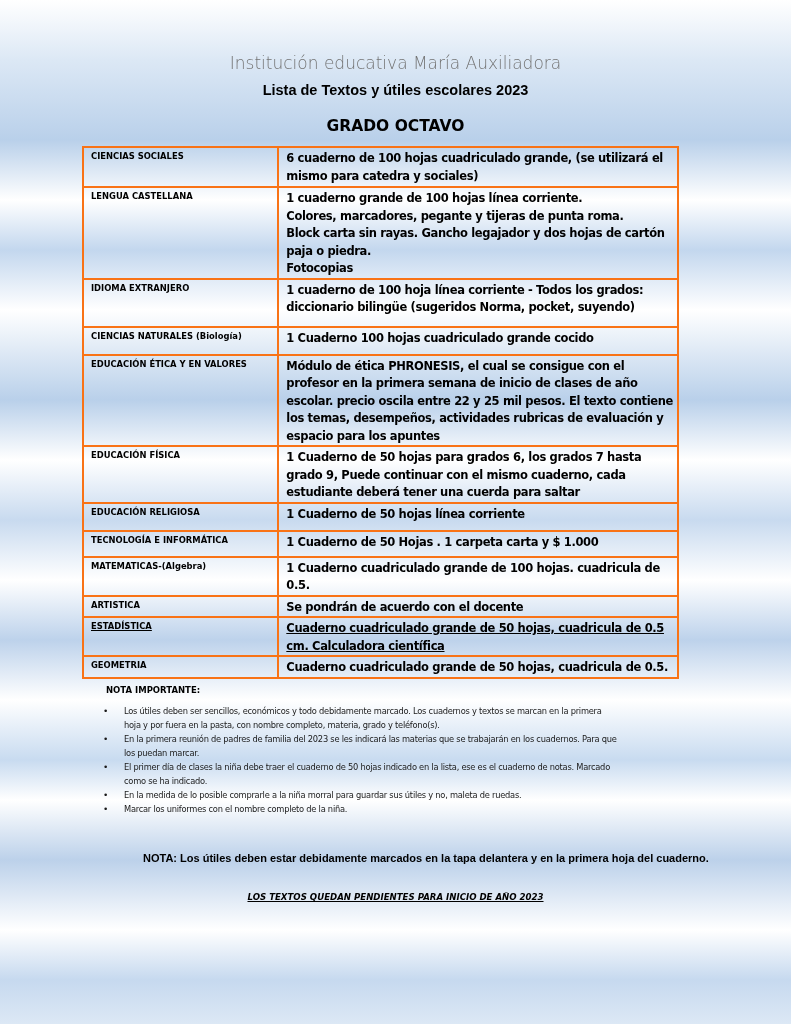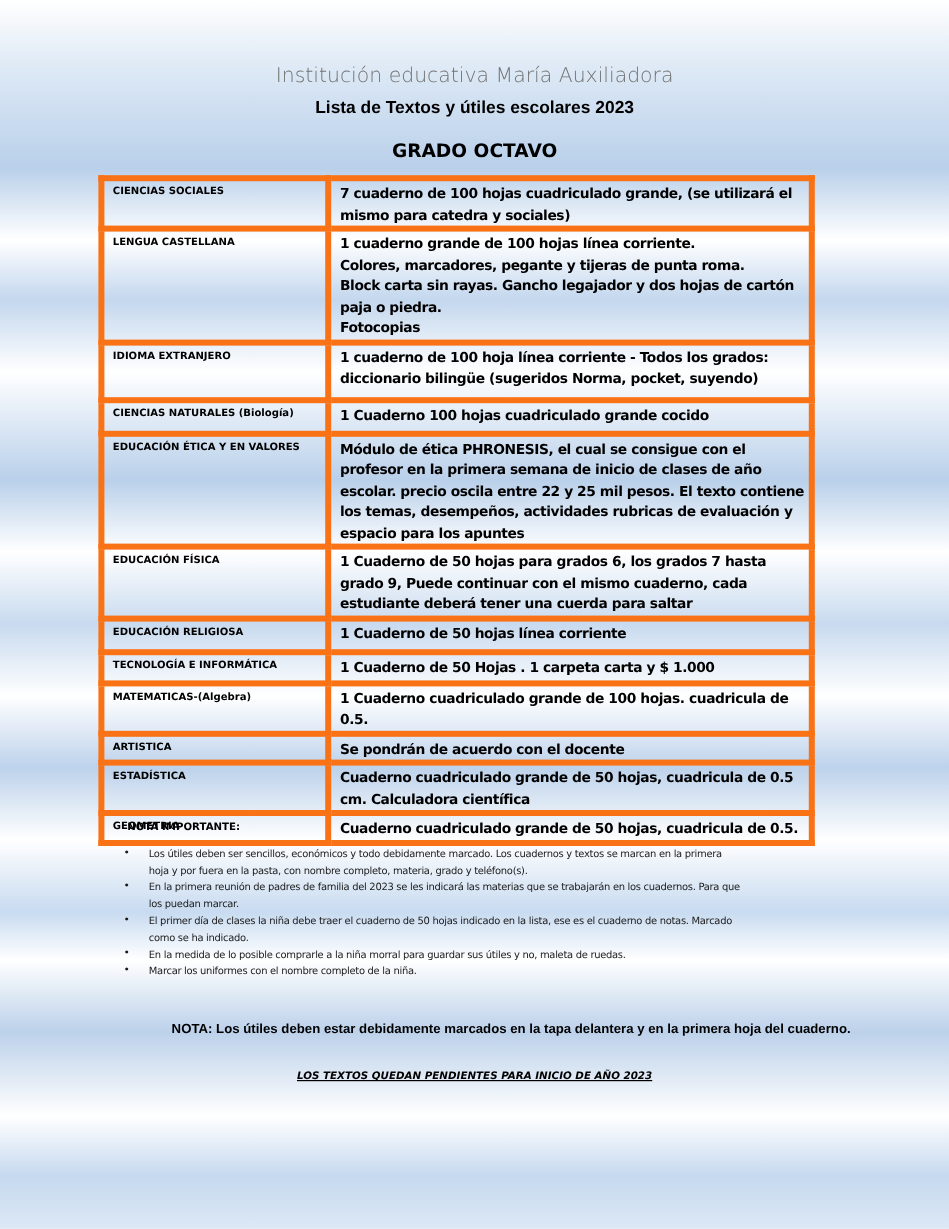--- a/index.html
+++ b/index.html
@@ -24,21 +24,21 @@
   }
   .title3 {
     position: absolute; top: 117px; left: 0; width: 100%; text-align: center;
     font-family: "DejaVu Sans", sans-serif; font-size: 15.5px; font-weight: bold; color: #000;
   }
   table.list {
     position: absolute; top: 146px; left: 82px; width: 597px;
     border-collapse: collapse;
   }
   table.list td {
-    border: 5px solid #f97316; vertical-align: top; padding: 0;
+    border: 2px solid #f97316; vertical-align: top; padding: 0;
   }
   td.subj {
     width: 202px; padding: 3px 0 0 7px !important;
     font-family: "DejaVu Sans", sans-serif; font-size: 8.4px; font-weight: bold; color: #000;
   }
   td.items {
     padding: 2px 4px 0 7px !important;
     font-family: "DejaVu Sans", sans-serif; font-size: 11.5px; font-weight: bold;
     line-height: 17.5px; color: #000; letter-spacing: -0.35px;
   }
@@ -75,21 +75,21 @@
 
 <div class="title1">Institución educativa María Auxiliadora</div>
 <div class="title2">Lista de Textos y útiles escolares 2023</div>
 <div class="title3">GRADO OCTAVO</div>
 
 <table class="list">
   <tbody id="supplies-body">
       <tr style="height: 40px;">
         <td class="subj">CIENCIAS SOCIALES</td>
         <td class="items">
-          <div>7 cuaderno de 100 hojas cuadriculado grande, (se utilizará el</div>
+          <div>6 cuaderno de 100 hojas cuadriculado grande, (se utilizará el</div>
           <div>mismo para catedra y sociales)</div>
         </td>
       </tr>
       <tr style="height: 90px;">
         <td class="subj">LENGUA CASTELLANA</td>
         <td class="items">
           <div>1 cuaderno grande de 100 hojas línea corriente.</div>
           <div>Colores, marcadores, pegante y tijeras de punta roma.</div>
           <div>Block carta sin rayas. Gancho legajador y dos hojas de cartón</div>
           <div>paja o piedra.</div>
@@ -145,21 +145,21 @@
           <div>1 Cuaderno cuadriculado grande de 100 hojas. cuadricula de</div>
           <div>0.5.</div>
         </td>
       </tr>
       <tr style="height: 18px;">
         <td class="subj">ARTISTICA</td>
         <td class="items">
           <div>Se pondrán de acuerdo con el docente</div>
         </td>
       </tr>
-      <tr style="height: 36px;">
+      <tr style="height: 36px; text-decoration: underline;">
         <td class="subj">ESTADÍSTICA</td>
         <td class="items">
           <div>Cuaderno cuadriculado grande de 50 hojas, cuadricula de 0.5</div>
           <div>cm. Calculadora científica</div>
         </td>
       </tr>
       <tr style="height: 18px;">
         <td class="subj">GEOMETRIA</td>
         <td class="items">
           <div>Cuaderno cuadriculado grande de 50 hojas, cuadricula de 0.5.</div>

